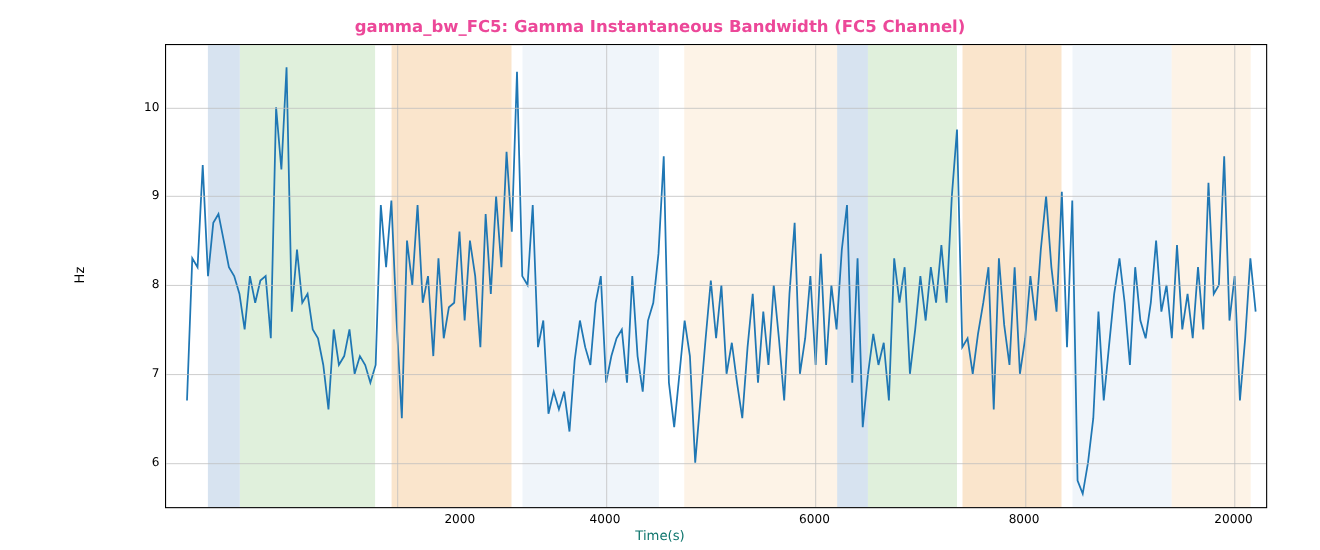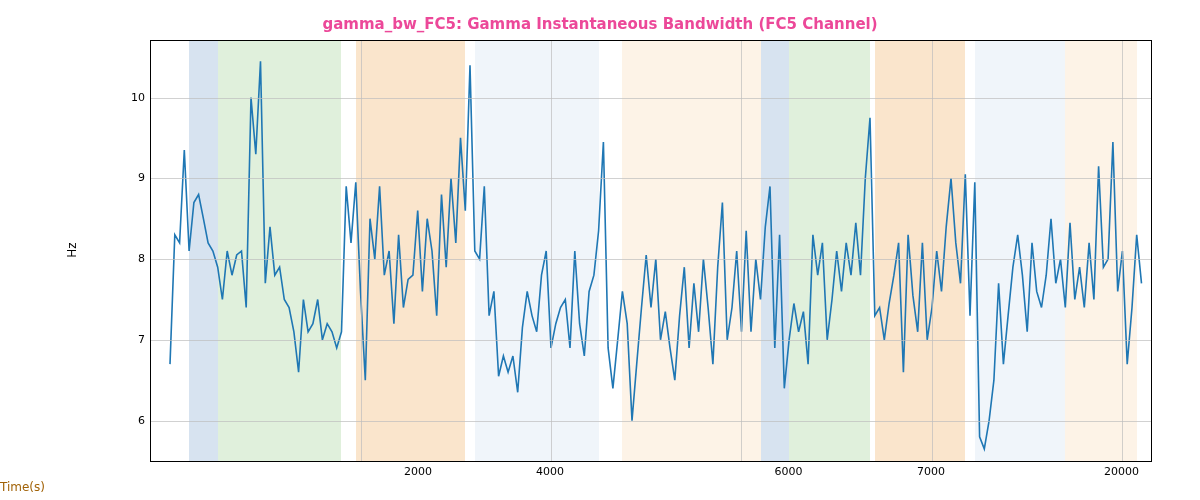--- a/index.html
+++ b/index.html
@@ -32,22 +32,23 @@
     top: 250px;
     transform: translate(-50%, -50%) rotate(-90deg);
     font-size: 12px;
     color: #000;
   }
   .xlabel {
     position: absolute;
     left: 0;
     right: 0;
     top: 480px;
+    text-align: center;
     font-size: 12px;
-    color: #a16207;
+    color: #0f766e;
   }
   .plot-area {
     position: absolute;
     left: 150px;
     top: 40px;
     width: 1000px;
     height: 420px;
     border: 1px solid #000;
     background: #fff;
     overflow: hidden;
@@ -133,16 +134,16 @@
       <div class="grid-line-v" style="left: 780.952px;"></div>
       <div class="grid-line-v" style="left: 971.429px;"></div>
     </div>
 <div class="ytick" style="top: 419.615px;">6</div>
     <div class="ytick" style="top: 338.846px;">7</div>
     <div class="ytick" style="top: 258.077px;">8</div>
     <div class="ytick" style="top: 177.308px;">9</div>
     <div class="ytick" style="top: 96.5385px;">10</div>
     <div class="xtick" style="left: 378px; margin-left: 40px;">2000</div>
     <div class="xtick" style="left: 550px; text-align: right;">4000</div>
-    <div class="xtick" style="left: 740.476px; margin-left: 48px;">6000</div>
-    <div class="xtick" style="left: 930.952px;">7000</div>
+    <div class="xtick" style="left: 740.476px;">6000</div>
+    <div class="xtick" style="left: 930.952px;">8000</div>
     <div class="xtick" style="left: 1121.43px;">20000</div>
   </div>
 
 </body></html>

